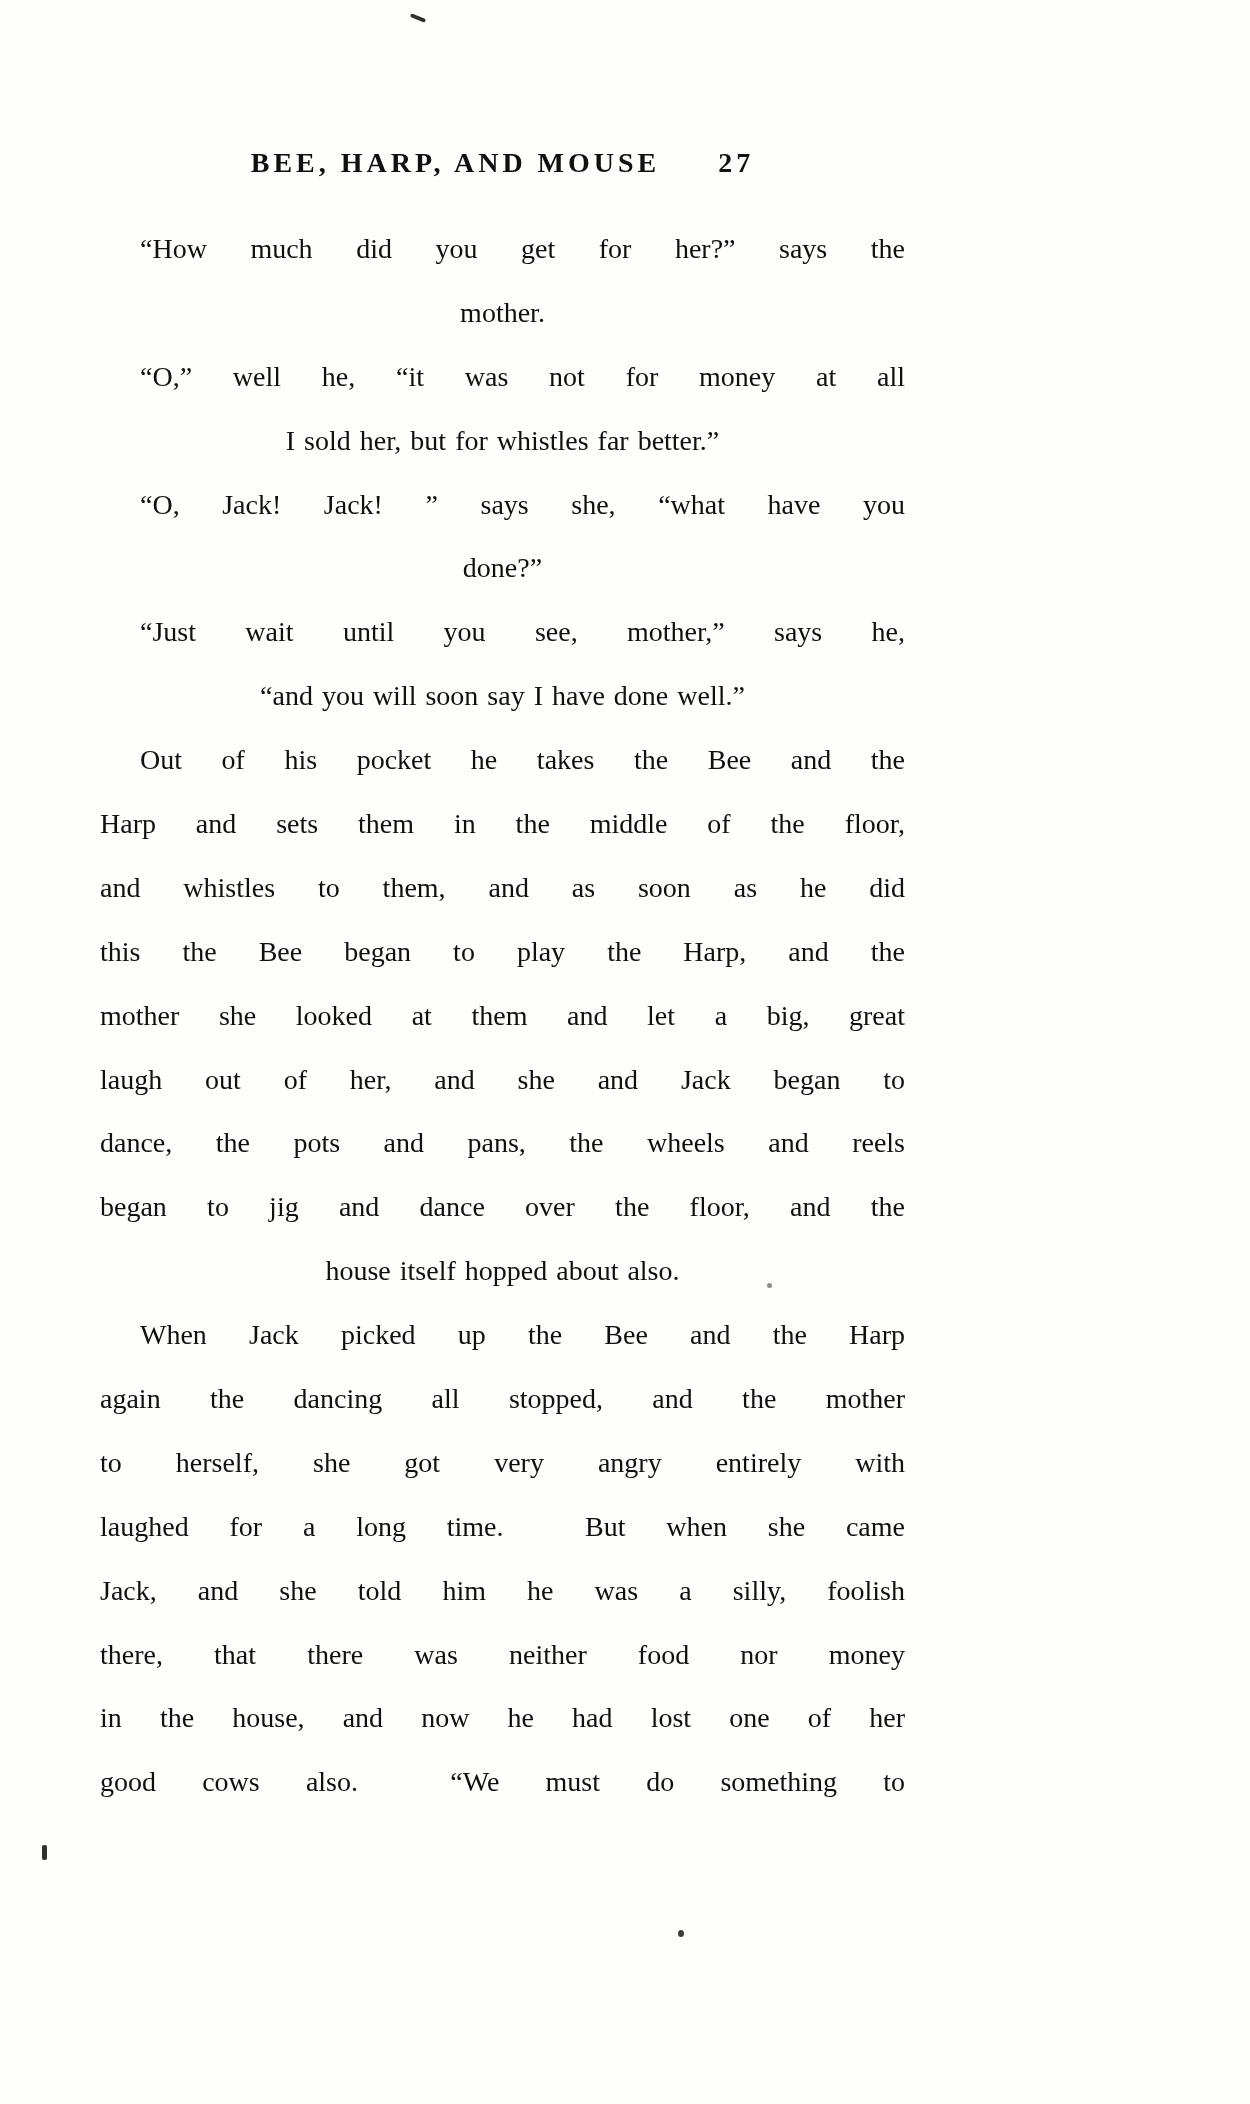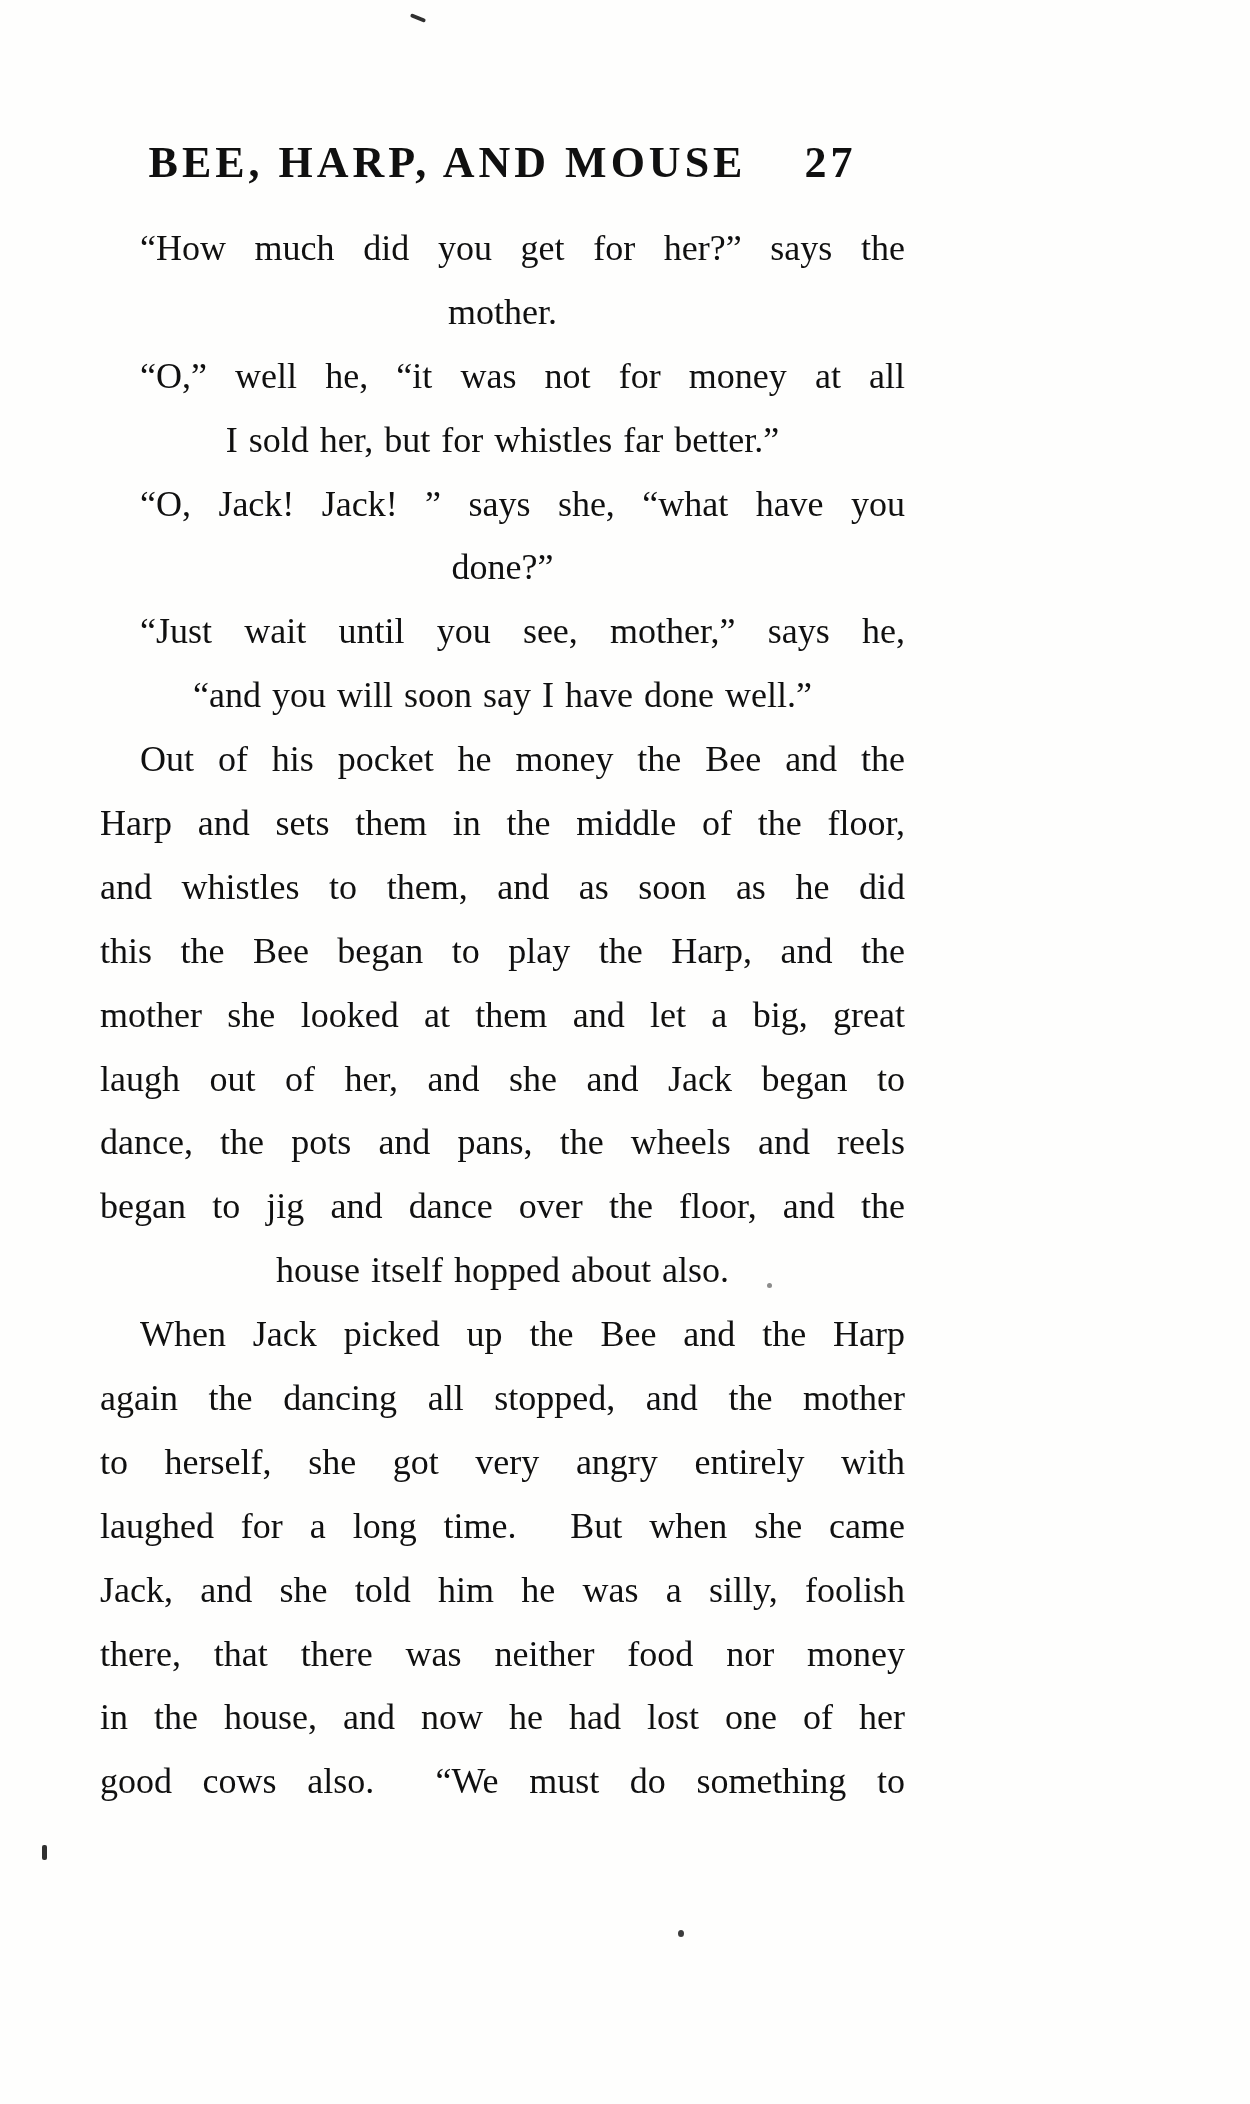--- a/index.html
+++ b/index.html
@@ -18,32 +18,32 @@
   }
   .header {
     position: absolute;
     top: 140px;
     left: 100px;
     width: 805px;
     display: flex;
     justify-content: center;
     align-items: baseline;
     gap: 58px;
-    font-size: 44px;
+    font-size: 28px;
     font-weight: bold;
     letter-spacing: 4px;
     line-height: 46px;
     white-space: nowrap;
   }
   .body-text {
     position: absolute;
     left: 100px;
     top: 217px;
     width: 805px;
-    font-size: 36px;
+    font-size: 28px;
     word-spacing: 2px;
   }
   .line {
     height: 63.9px;
     line-height: 63.9px;
     text-align: center;
     white-space: nowrap;
   }
   .line.justify {
     text-align: justify;
@@ -71,21 +71,21 @@
 
   <div class="body-text" id="text-body">
       <div class="line indent justify">“How much did you get for her?” says the</div>
       <div class="line">mother.</div>
       <div class="line indent justify">“O,” well he, “it was not for money at all</div>
       <div class="line">I sold her, but for whistles far better.”</div>
       <div class="line indent justify">“O, Jack! Jack! ” says she, “what have you</div>
       <div class="line">done?”</div>
       <div class="line indent justify">“Just wait until you see, mother,” says he,</div>
       <div class="line">“and you will soon say I have done well.”</div>
-      <div class="line indent justify">Out of his pocket he money the Bee and the</div>
+      <div class="line indent justify">Out of his pocket he takes the Bee and the</div>
       <div class="line justify">Harp and sets them in the middle of the floor,</div>
       <div class="line justify">and whistles to them, and as soon as he did</div>
       <div class="line justify">this the Bee began to play the Harp, and the</div>
       <div class="line justify">mother she looked at them and let a big, great</div>
       <div class="line justify">laugh out of her, and she and Jack began to</div>
       <div class="line justify">dance, the pots and pans, the wheels and reels</div>
       <div class="line justify">began to jig and dance over the floor, and the</div>
       <div class="line">house itself hopped about also.</div>
       <div class="line indent justify">When Jack picked up the Bee and the Harp</div>
       <div class="line justify">again the dancing all stopped, and the mother</div>

